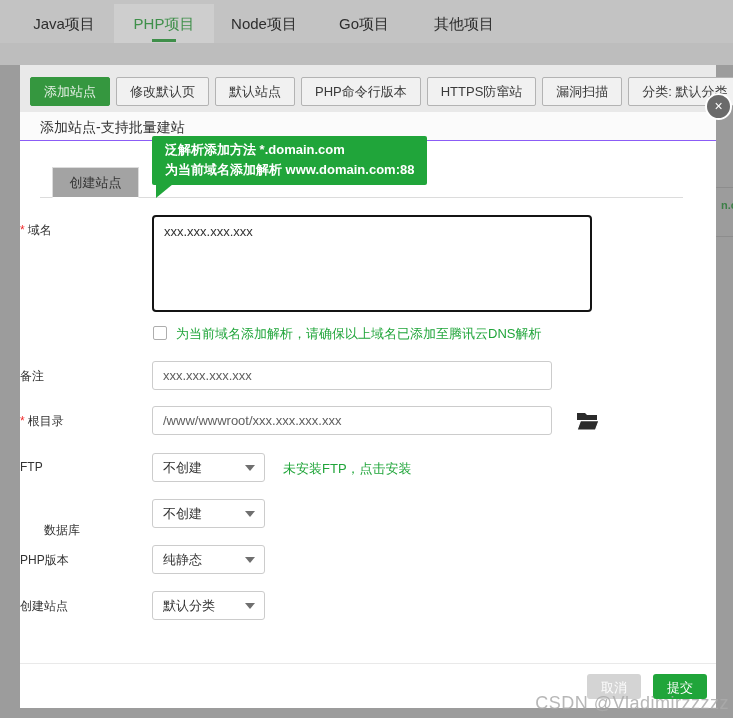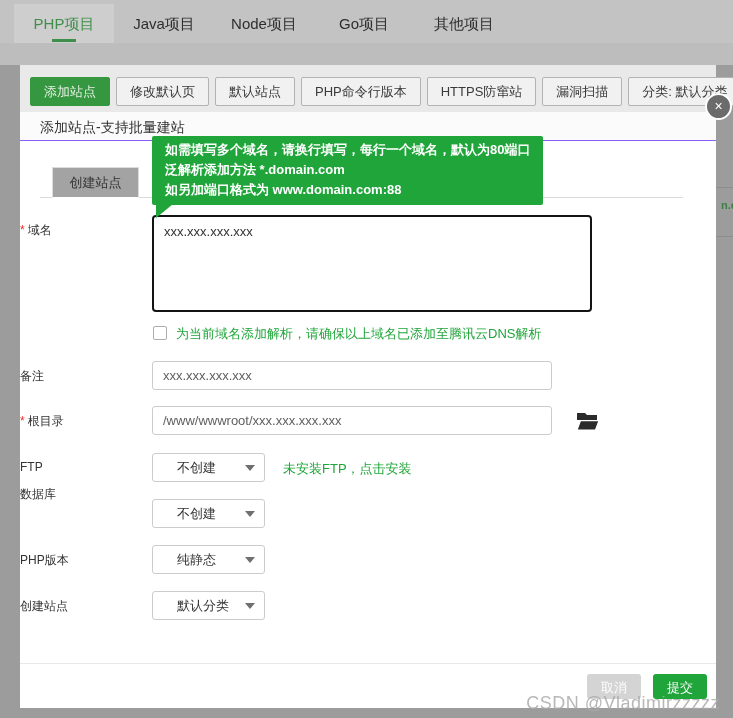--- a/index.html
+++ b/index.html
@@ -36,42 +36,42 @@
 
   .tab-row { position:absolute; left:20px; top:55px; width:643px; height:31px; border-bottom:1px solid #dcdcdc; }
   .tab-create { position:absolute; left:12px; top:0; width:87px; height:31px; background:#a3a3a3; border:1px solid #dcdcdc; border-bottom:1px solid #fff; text-align:center; line-height:29px; font-size:13px; color:#333; cursor:pointer; }
 
   .flabel { position:absolute; left:0; width:113px; font-size:12px; color:#333; }
   .req { color:#f02b2b; margin-right:3px; }
   .domain-ta { position:absolute; left:132px; top:103px; width:440px; height:97px; border:2px solid #141414; border-radius:4px; padding:7px 10px; font-size:13px; color:#333; background:#fff; }
   .chk { position:absolute; left:133px; top:214px; width:14px; height:14px; border:1px solid #aeaeae; border-radius:2px; background:#fff; cursor:pointer; }
   .chk-label { position:absolute; left:156px; top:213px; font-size:13px; color:#20a53a; cursor:pointer; }
   .tinput { position:absolute; left:132px; width:400px; height:29px; border:1px solid #ccc; border-radius:3px; padding:0 10px; line-height:27px; font-size:13px; color:#5f5f5f; background:#fff; overflow:hidden; white-space:nowrap; }
-  .sel { position:absolute; left:132px; width:113px; height:29px; border:1px solid #ccc; border-radius:3px; padding:0 24px; line-height:27px; font-size:13px; color:#333; background:#fff; cursor:pointer; }
+  .sel { position:absolute; left:132px; width:113px; height:29px; border:1px solid #ccc; border-radius:3px; padding:0 10px; line-height:27px; font-size:13px; color:#333; background:#fff; cursor:pointer; }
   .sel .chev { position:absolute; right:9px; top:11px; width:0; height:0; border-left:5px solid transparent; border-right:5px solid transparent; border-top:6px solid #6f6f6f; }
   .green-link { position:absolute; font-size:13px; color:#20a53a; cursor:pointer; }
   .folder-btn { position:absolute; left:556px; top:300px; width:24px; height:19px; cursor:pointer; }
 
   .m-footer { position:absolute; left:0; bottom:0; width:100%; height:45px; background:#fff; border-top:1px solid #e9e9e9; display:flex; justify-content:flex-end; align-items:center; gap:12px; padding-right:9px; }
   .fbtn { height:25px; line-height:28px; padding:0 14px; font-size:13px; border-radius:3px; border:none; cursor:pointer; }
   .fbtn.cancel { background:#d4d4d4; color:#fdfdfd; }
   .fbtn.submit { background:#20a53a; color:#fff; }
 
-  .watermark { position:absolute; right:13px; bottom:4px; font-size:18px; color:#ababab; opacity:.85; letter-spacing:.5px; z-index:10; pointer-events:none; }
+  .watermark { position:absolute; right:4px; bottom:4px; font-size:18px; color:#ababab; opacity:.85; letter-spacing:.5px; z-index:10; pointer-events:none; }
 </style>
 </head>
 <body>
 
 <div class="stage">
 
   <div class="top-strip"></div>
   <div class="top-strip-lower"></div>
   <div class="top-tabs">
+    <div class="top-tab">Java项目</div>
     <div class="top-tab active">PHP项目</div>
-    <div class="top-tab">Java项目</div>
     <div class="top-tab">Node项目</div>
     <div class="top-tab">Go项目</div>
     <div class="top-tab">其他项目</div>
   </div>
 
   <div class="content-band">
     <div class="toolbar">
       <button class="tbtn green">添加站点</button>
       <button class="tbtn">修改默认页</button>
       <button class="tbtn">默认站点</button>
@@ -91,23 +91,22 @@
 
   <div class="modal">
     <div class="m-header">
       <div class="m-title">添加站点-支持批量建站</div>
     </div>
     <div class="m-close">
       <span>×</span>
     </div>
 
     <div class="tooltip">
-      <div class="tl">如需填写多个域名，请换行填写，每行一个域名，默认为80端口</div>
       <div class="tl">泛解析添加方法 *.domain.com</div>
-      <div class="tl">如另加端口格式为 www.domain.com:88</div>
+      <div class="tl">为当前域名添加解析 www.domain.com:88</div>
     </div>
 
     <div class="tab-row">
       <div class="tab-create">创建站点</div>
     </div>
 
     <div class="flabel" style="top:110px;">
       <span class="req">*</span><span>域名</span>
     </div>
     <div class="domain-ta">xxx.xxx.xxx.xxx</div>
@@ -129,21 +128,21 @@
       </svg>
     </div>
 
     <div class="flabel" style="top:348px;">FTP</div>
     <div class="sel" style="top:341px;">
       <span>不创建</span>
       <span class="chev"></span>
     </div>
     <span class="green-link" style="left:263px; top:348px;">未安装FTP，点击安装</span>
 
-    <div class="flabel" style="top:374px;">数据库</div>
+    <div class="flabel" style="top:410px;padding-left:24px;">数据库</div>
     <div class="sel" style="top:387px;">
       <span>不创建</span>
       <span class="chev"></span>
     </div>
 
     <div class="flabel" style="top:440px;">PHP版本</div>
     <div class="sel" style="top:433px;">
       <span>纯静态</span>
       <span class="chev"></span>
     </div>

